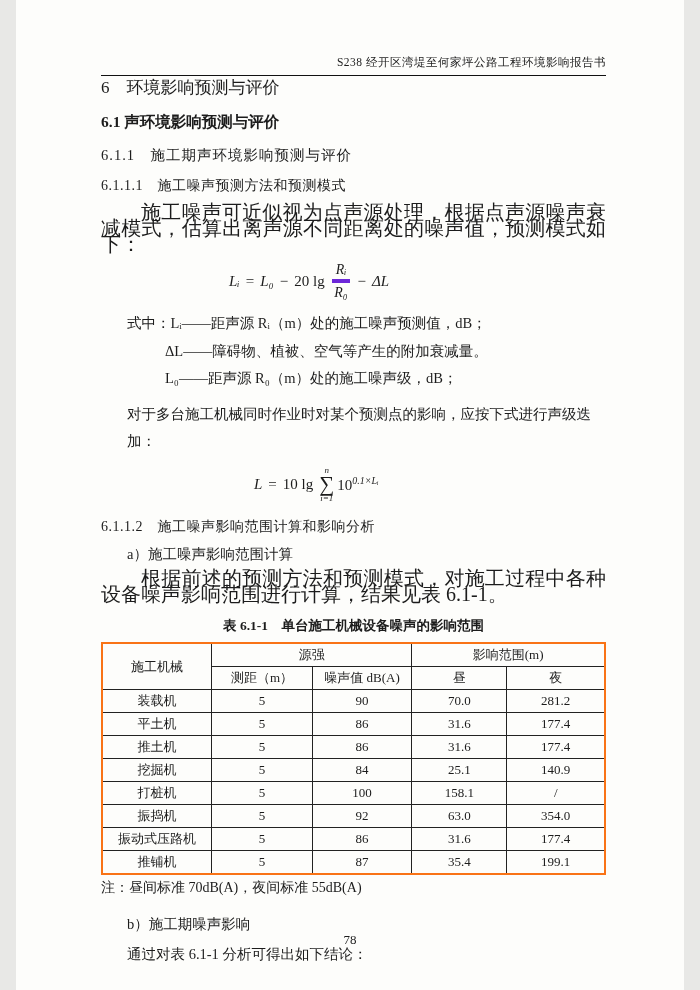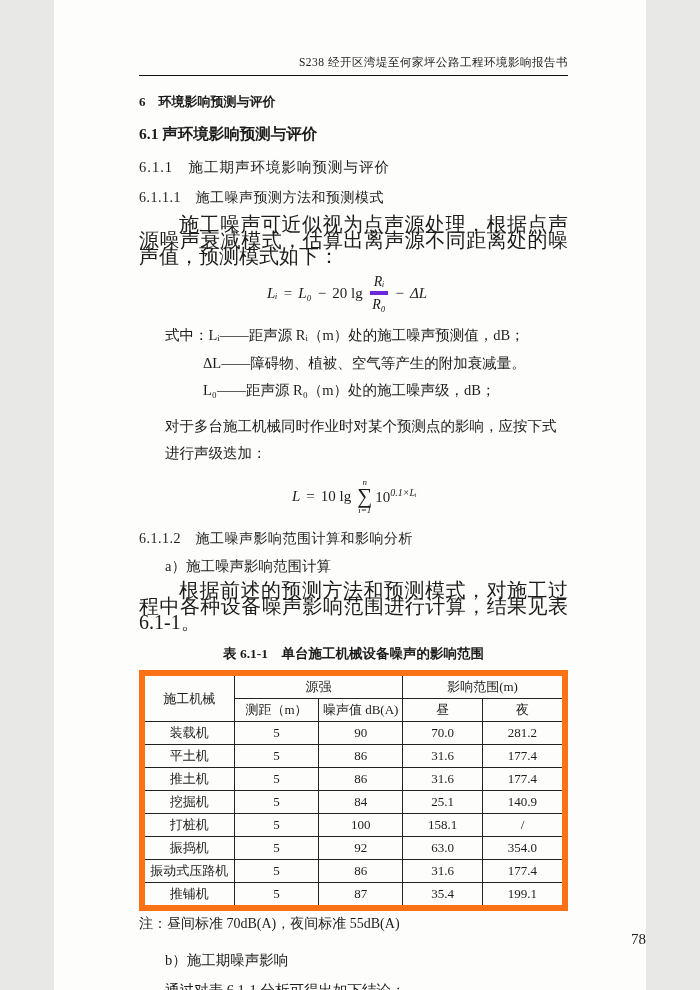--- a/index.html
+++ b/index.html
@@ -1,18 +1,18 @@
 <!DOCTYPE html>
 <html lang="zh"><head>
 <meta charset="utf-8">
 <style>
   html,body { margin:0; padding:0; background:#e8e8e6; }
   .page {
     position:relative;
-    width:592px; height:990px;
+    width:668px; height:990px;
     margin:0 auto;
     background:#fdfdfb;
     color:#1c1c1c;
     font-family:"Liberation Serif","DejaVu Serif",serif;
     box-sizing:border-box;
     padding:0 78px 0 85px;
     overflow:hidden;
   }
   
   .running-header {
@@ -20,21 +20,21 @@
     text-align:right;
     font-size:11.5px;
     letter-spacing:.5px;
   }
   .header-rule {
     margin-top:5px;
     border-top:1.8px solid #111;
     height:0;
   }
   
-  .h-lvl1 { margin-top:17px; font-size:13px; font-weight:bold; }
+  .h-lvl1 { font-size:17px; font-weight:normal; }
   .h-lvl2 { margin-top:13px; font-size:15.5px; font-weight:bold; }
   .h-lvl3 { margin-top:13px; font-size:14.5px; font-weight:normal; letter-spacing:1px; }
   .h-lvl4 { margin-top:12px; font-size:14px;  font-weight:normal; letter-spacing:.5px; }
   
   .para {
     margin-top:9px;
     font-size:20px;
     line-height:16px;
     text-align:justify;
     text-indent:2em;
@@ -69,39 +69,39 @@
     margin:15px 0 7px;
     text-align:center;
     font-weight:bold;
     font-size:13.5px;
   }
   table.noise {
     width:100%;
     border-collapse:collapse;
     table-layout:fixed;
     font-size:13px;
-    border:6px solid #f97316;
+    border:2px solid #f97316;
   }
   table.noise th, table.noise td {
     border:1px solid #222;
     text-align:center;
     font-weight:normal;
     padding:2px 2px;
     height:17px;
     overflow:hidden;
     white-space:nowrap;
   }
   .tbl-note { margin-top:4px; font-size:14px; }
   .sec-line { margin-top:14px; font-size:14.5px; line-height:27.5px; padding-left:26px; }
   .sec-line + .sec-line { margin-top:2px; }
   .page-num {
     position:absolute;
     left:0; right:0; bottom:42px;
-    text-align:right;
-    font-size:15px;
+    text-align:center;
+    font-size:13px;
   }
 </style>
 </head>
 <body>
 
 <div class="page">
 
   <div class="running-header">S238 经开区湾堤至何家坪公路工程环境影响报告书</div>
   <div class="header-rule"></div>
 

